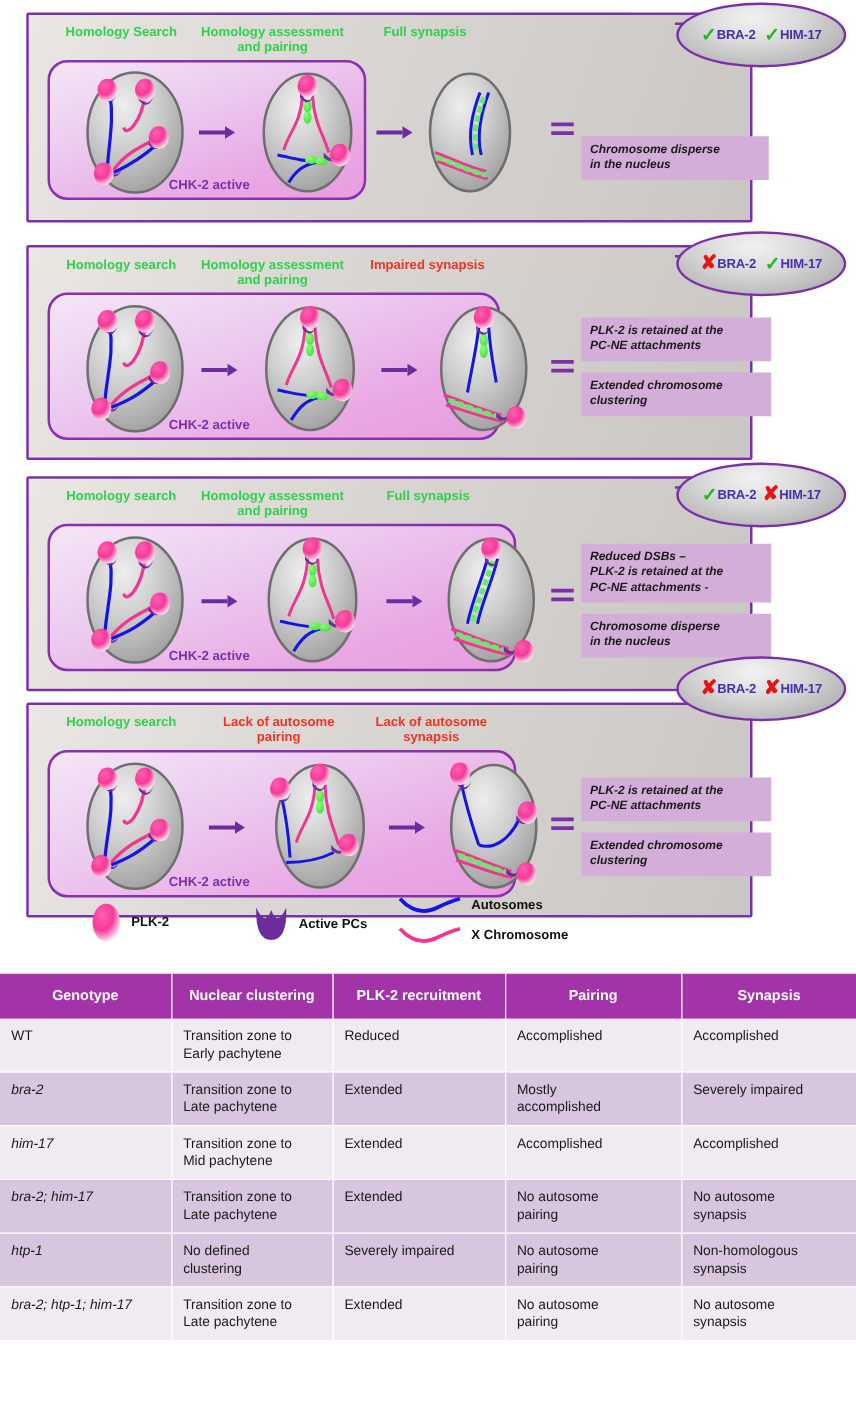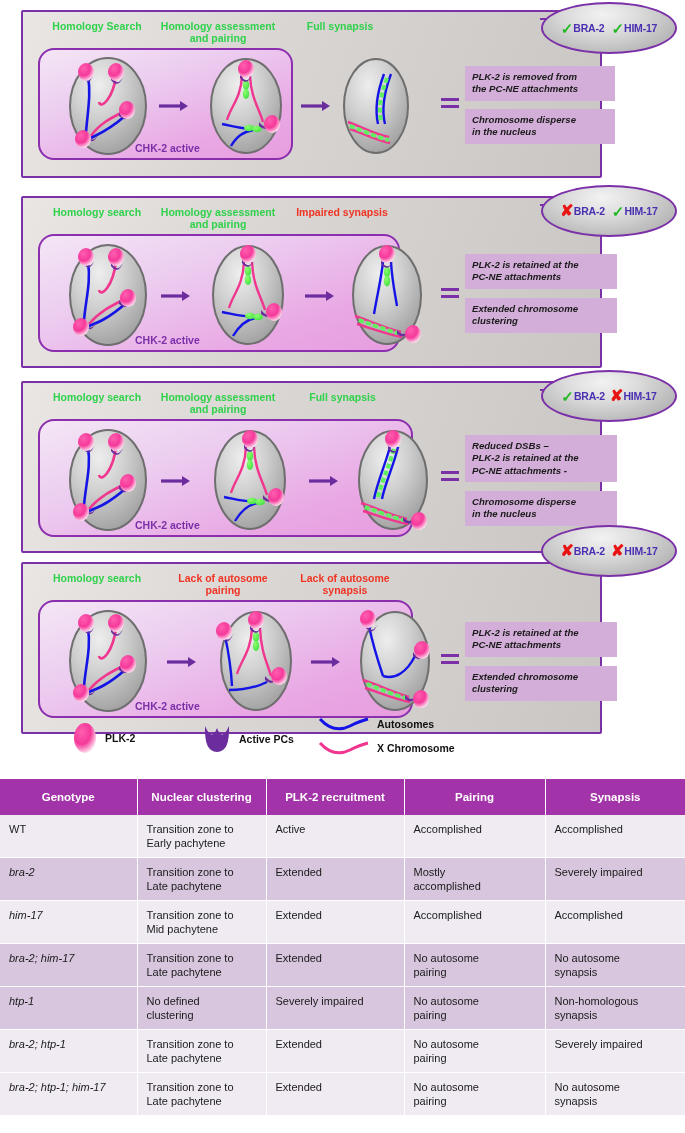--- a/index.html
+++ b/index.html
@@ -224,22 +224,20 @@
       <path d="M61 24 C56 38 52 53 55 67" stroke="#5ef05e" stroke-width="4" stroke-dasharray="5 2.6" fill="none"></path>
       <path d="M22 68 C34 72 48 80 63 83" stroke="#f0368f" stroke-width="2.4" fill="none"></path>
       <path d="M24 75 C36 79 50 86 64 89" stroke="#f0368f" stroke-width="2.4" fill="none"></path>
       <path d="M24 72 C36 76 49 83 63 86" stroke="#5ef05e" stroke-width="4" stroke-dasharray="5 2.6" fill="none"></path>
     </svg>
 
     <div class="equals" style="left:418px;top:86px;width:18px;">
         <i></i>
         <i></i>
       </div>
-    <div class="note" style="left:442px;top:54px;width:150px;">PLK-2 is removed from
-the PC-NE attachments</div>
     <div class="note" style="left:442px;top:97px;width:150px;">Chromosome disperse
 in the nucleus</div>
   </div>
 
   <div class="badge-line" style="left:595px;top:10px;width:2px;height:28px;"></div>
   <div class="badge-line" style="left:540px;top:18px;width:56px;height:2px;"></div>
   <div class="badge" style="left:541px;top:2px;">
     <span class="pair">
       <span class="mark ok">✓</span>
       <span class="gtxt">BRA-2</span>
@@ -560,21 +558,21 @@
         <th style="width:138px;">PLK-2 recruitment</th>
         <th style="width:141px;">Pairing</th>
         <th style="width:140px;">Synapsis</th>
       </tr>
     </thead>
     <tbody>
       <tr class="even">
         <td class="gene">WT</td>
         <td>Transition zone to
 Early pachytene</td>
-        <td>Active</td>
+        <td>Reduced</td>
         <td>Accomplished</td>
         <td>Accomplished</td>
       </tr>
       <tr class="odd">
         <td class="gene">bra-2</td>
         <td>Transition zone to
 Late pachytene</td>
         <td>Extended</td>
         <td>Mostly
 accomplished</td>
@@ -602,29 +600,20 @@
         <td class="gene">htp-1</td>
         <td>No defined
 clustering</td>
         <td>Severely impaired</td>
         <td>No autosome
 pairing</td>
         <td>Non-homologous
 synapsis</td>
       </tr>
       <tr class="even">
-        <td class="gene">bra-2; htp-1</td>
-        <td>Transition zone to
-Late pachytene</td>
-        <td>Extended</td>
-        <td>No autosome
-pairing</td>
-        <td>Severely impaired</td>
-      </tr>
-      <tr class="even">
         <td class="gene">bra-2; htp-1; him-17</td>
         <td>Transition zone to
 Late pachytene</td>
         <td>Extended</td>
         <td>No autosome
 pairing</td>
         <td>No autosome
 synapsis</td>
       </tr>
     </tbody>

